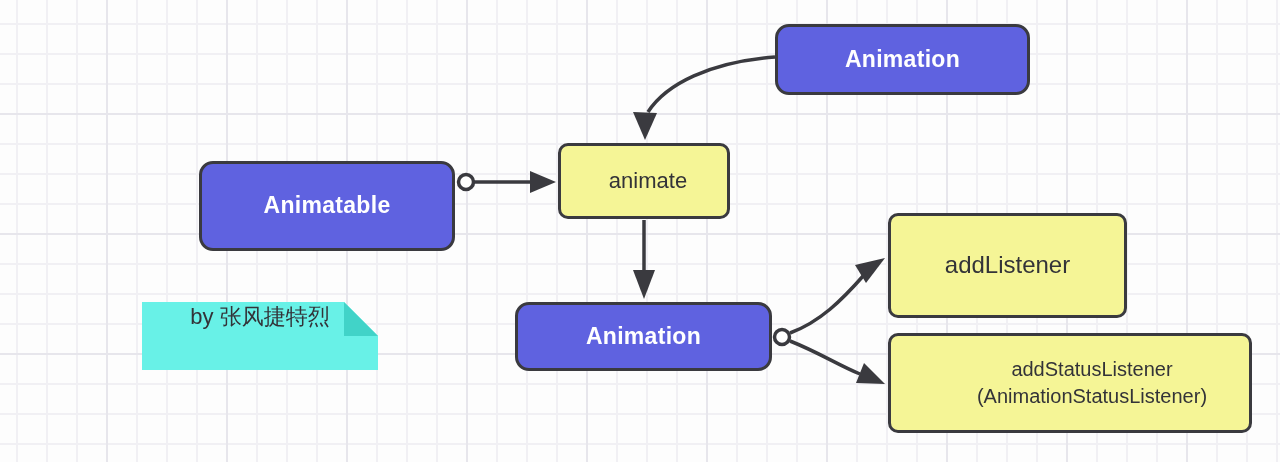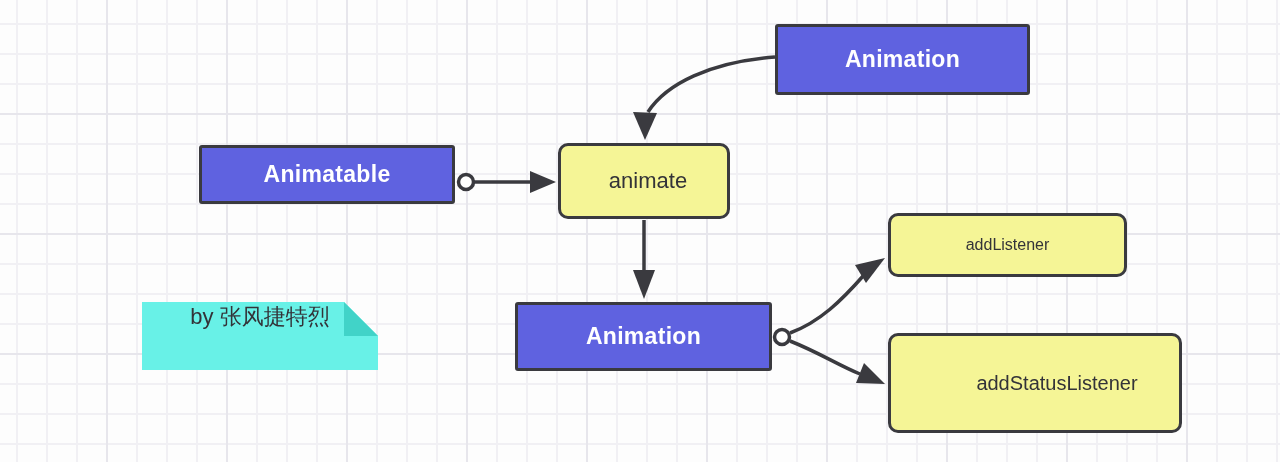--- a/index.html
+++ b/index.html
@@ -36,35 +36,35 @@
     text-align: center;
     border: 3px solid var(--edge);
     line-height: 1.35;
     z-index: 2;
   }
   .node.class {
     background: var(--node-purple);
     color: var(--text-white);
     font-weight: bold;
     font-size: 23px;
-    border-radius: 3px;
+    border-radius: 14px;
     letter-spacing: 0.3px;
   }
   .node.method {
     background: var(--node-yellow);
     color: var(--text-dark);
     font-weight: normal;
     border-radius: 10px;
   }
   #node-animation-top   { left: 775px; top: 24px;  width: 255px; height: 71px; }
-  #node-animatable      { left: 199px; top: 145px; width: 256px; height: 59px; }
+  #node-animatable      { left: 199px; top: 161px; width: 256px; height: 90px; }
   #node-animate         { left: 558px; top: 143px; width: 172px; height: 76px; font-size: 22px; padding-left: 8px; }
   #node-animation-bottom{ left: 515px; top: 302px; width: 257px; height: 69px; }
-  #node-add-listener    { left: 888px; top: 213px; width: 239px; height: 64px; font-size: 16px; }
-  #node-add-status-listener { left: 888px; top: 333px; width: 294px; height: 100px; font-size: 20px; padding-left: 44px; }
+  #node-add-listener    { left: 888px; top: 213px; width: 239px; height: 105px; font-size: 24px; }
+  #node-add-status-listener { left: 888px; top: 333px; width: 364px; height: 100px; font-size: 20px; padding-left: 44px; }
 
   .note {
     position: absolute;
     left: 142px; top: 302px;
     width: 236px; height: 68px;
     background: var(--note-bg);
     clip-path: polygon(0 0, calc(100% - 34px) 0, 100% 34px, 100% 100%, 0 100%);
     display: flex;
     align-items: flex-start;
     justify-content: center;
@@ -138,20 +138,21 @@
   <div class="node class" id="node-animation-bottom">
     <span>Animation</span>
   </div>
 
   <div class="node method" id="node-add-listener">
     <span>addListener</span>
   </div>
 
   <div class="node method" id="node-add-status-listener">
     <span>addStatusListener</span>
+    <span>(AnimationStatusListener)</span>
   </div>
 
   <div class="note">
     <span>by 张风捷特烈</span>
   </div>
   <div class="note-fold"></div>
 
 </div>
 
 </body></html>

